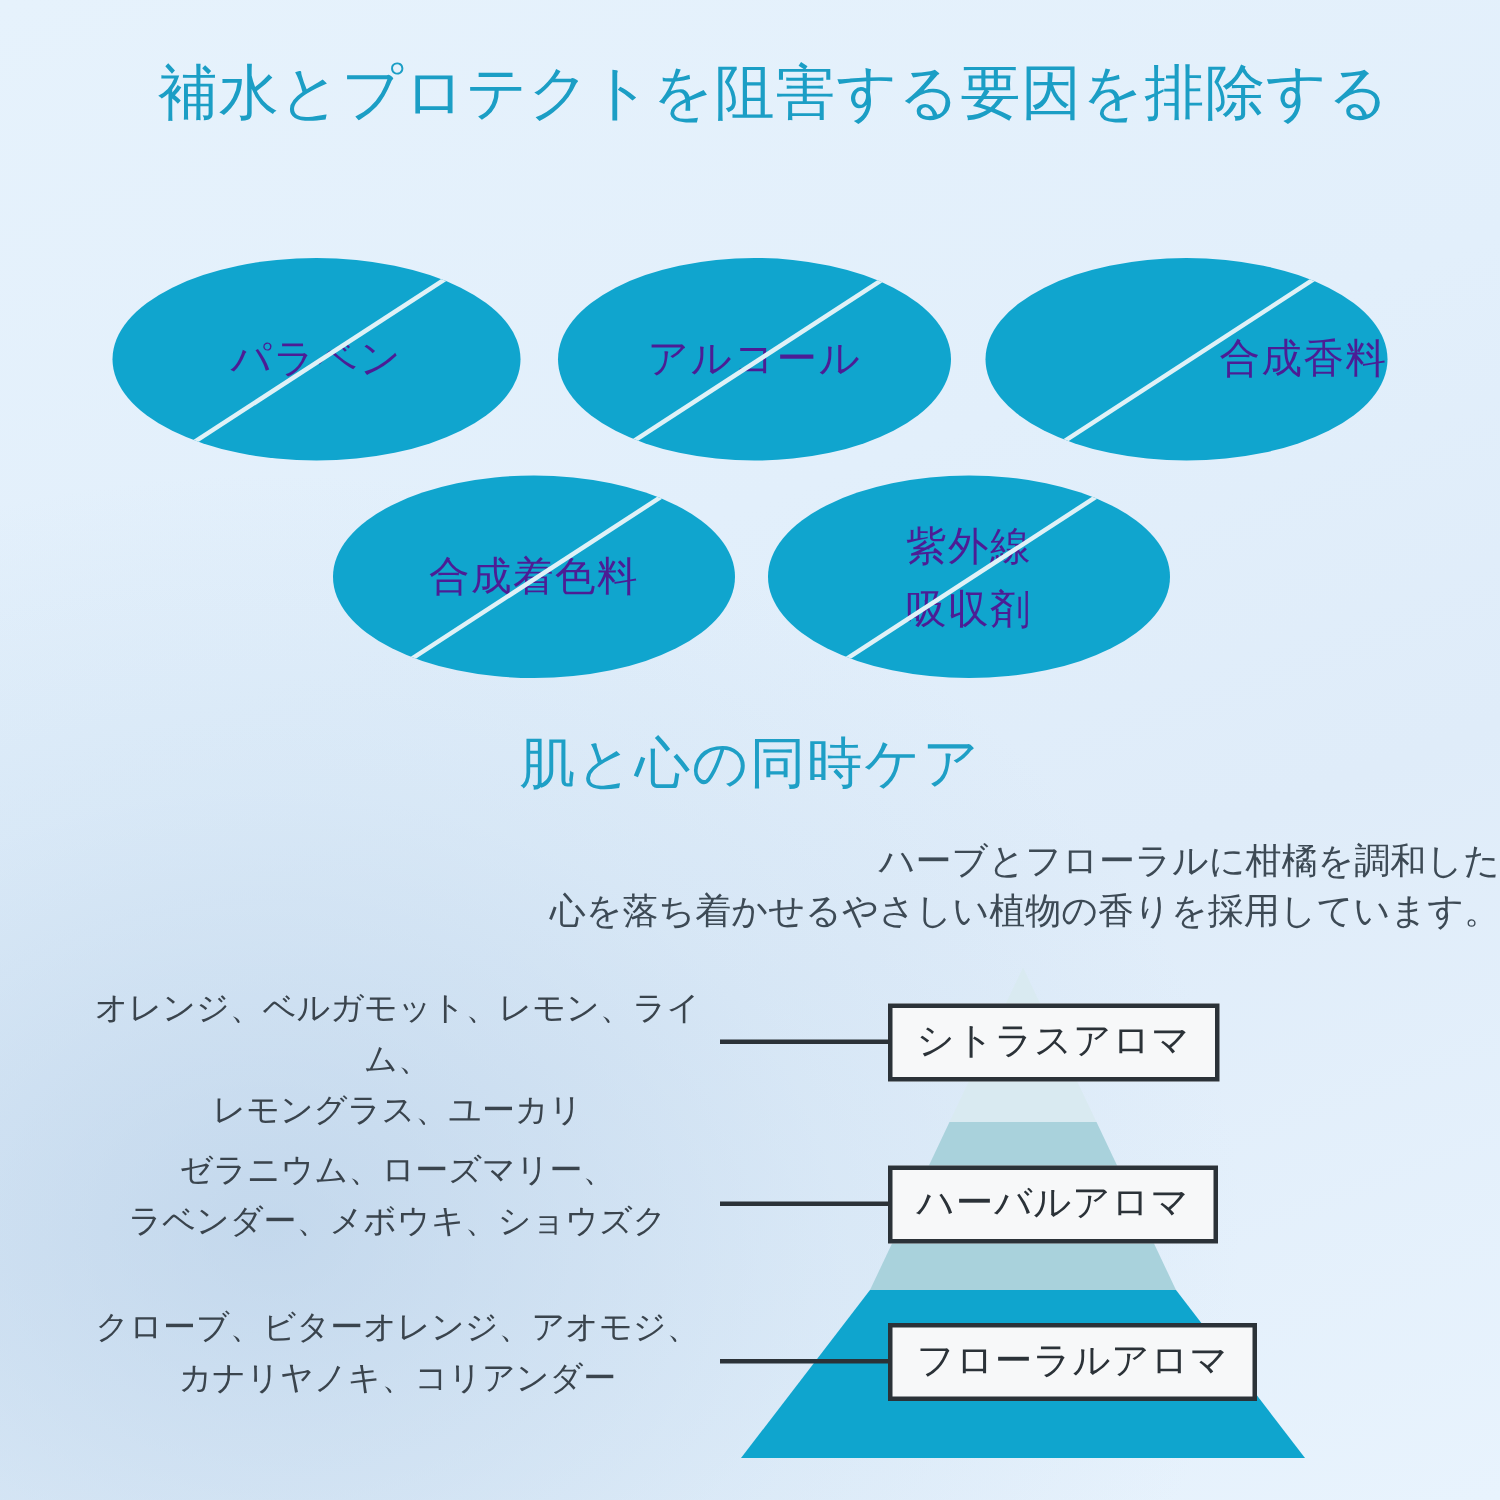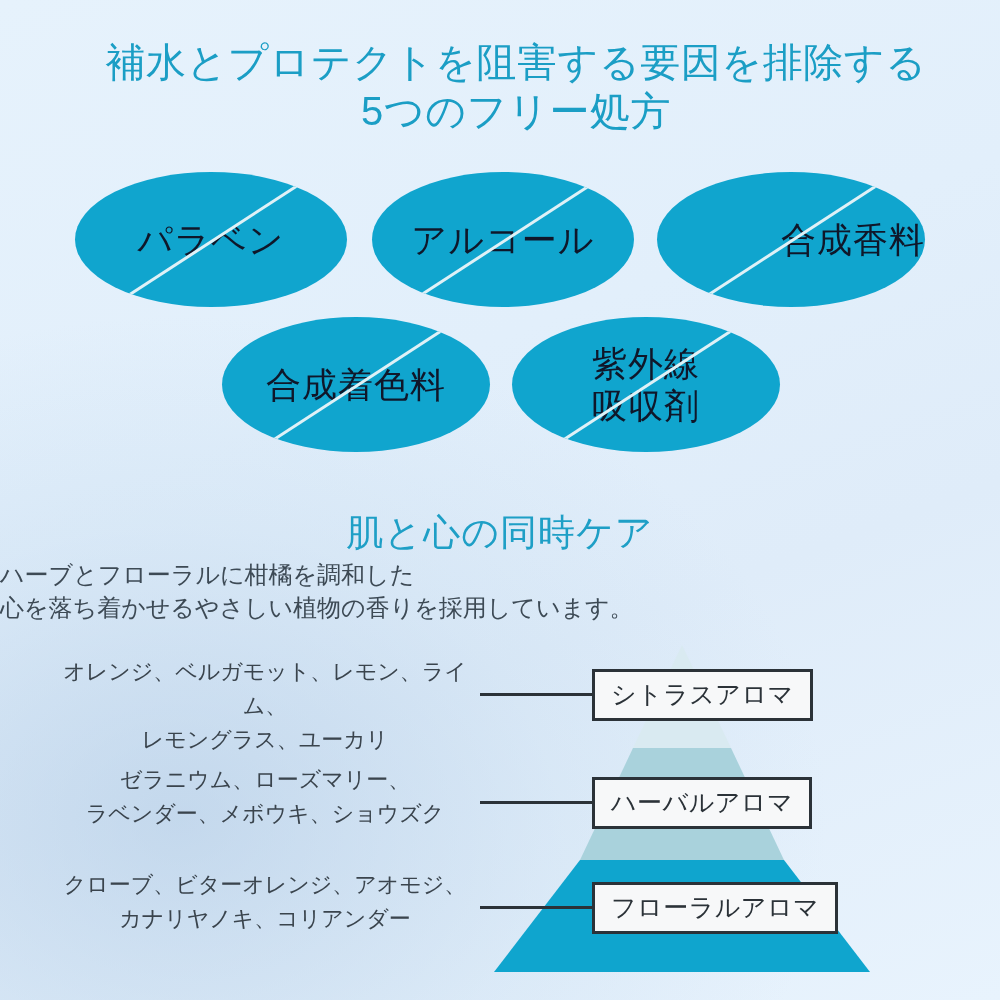--- a/index.html
+++ b/index.html
@@ -47,22 +47,22 @@
     background: #10a5ce;
     border-radius: 50%;
     display: flex;
     align-items: center;
     justify-content: center;
     overflow: hidden;
   }
   .ellipse .elabel {
     position: relative;
     z-index: 1;
-    color: #0f172a;
-    font-size: 35px;
+    color: #4c1d95;
+    font-size: 27px;
     line-height: 37px;
     text-align: center;
     letter-spacing: 1px;
     white-space: pre-line;
   }
   .ellipse .slash {
     position: absolute;
     z-index: 2;
     left: -20%;
     top: 50%;
@@ -84,28 +84,27 @@
   .sec2-heading {
     position: absolute;
     left: 0;
     top: 487px;
     width: 1000px;
     text-align: center;
     color: #1e9fc6;
     font-size: 37px;
     line-height: 44px;
     letter-spacing: 1px;
-    margin-top: 24px;
   }
   .sec2-sub {
     position: absolute;
     left: 0;
     top: 558px;
     width: 1000px;
-    text-align: left;
+    text-align: right;
     color: #3d4a55;
     font-size: 24px;
     line-height: 33px;
     white-space: pre-line;
   }
 
   
   #pyramid-svg {
     position: absolute;
     left: 0;
@@ -161,21 +160,20 @@
     box-sizing: border-box;
   }
 </style>
 </head>
 <body>
 
 <div id="canvas">
 
   <div class="title-block">
     <div class="title-line">補水とプロテクトを阻害する要因を排除する</div>
-    <div class="title-line">5つのフリー処方</div>
   </div>
 
   <div class="ellipse" id="ell-paraben" style="background: rgb(16, 165, 206);">
     <span class="elabel">パラベン</span>
     <span class="slash"></span>
   </div>
 
   <div class="ellipse" id="ell-alcohol" style="background: rgb(16, 165, 206);">
     <span class="elabel">アルコール</span>
     <span class="slash"></span>

